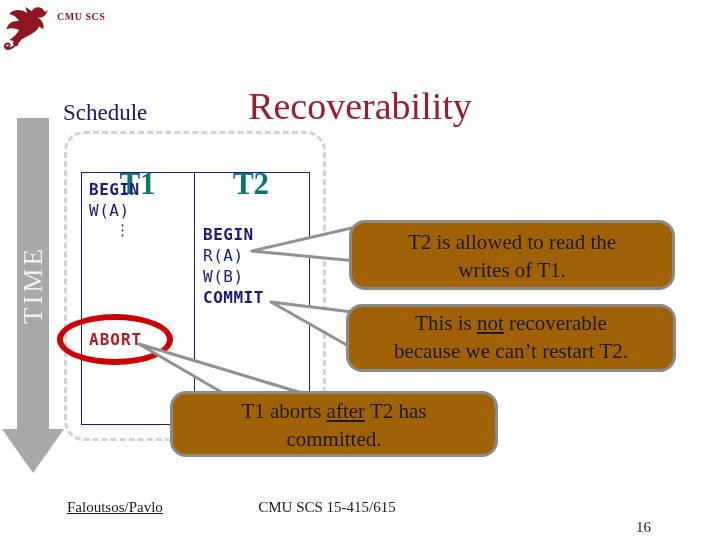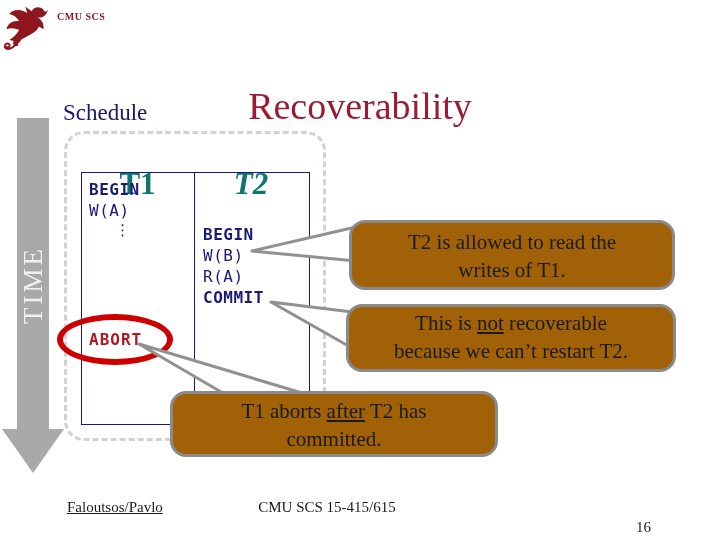--- a/index.html
+++ b/index.html
@@ -16,21 +16,21 @@
   
   .time-arrow{position:absolute;left:0;top:0;width:80px;height:490px;z-index:1;}
   
   .schedule-label{position:absolute;left:63px;top:100px;width:264px;text-align:left;
     font-size:23px;color:#181868;z-index:2;}
   .dashed-box{position:absolute;left:64px;top:131px;width:256px;height:304px;
     border:3px dashed #d2d2d2;border-radius:20px;z-index:1;}
   .col-header{position:absolute;top:142px;text-align:center;font-size:31px;
     font-weight:bold;color:#0f766e;z-index:2;margin-top:24px;}
   .t1-header{left:81px;width:113px;}
-  .t2-header{left:194px;width:114px;font-style:italic;}
+  .t2-header{left:194px;width:114px;}
   .sched-table{position:absolute;left:81px;top:172px;width:227px;height:251px;
     border:1.5px solid #191977;display:flex;z-index:2;background:transparent;}
   .cell{box-sizing:border-box;font-family:"DejaVu Sans Mono", monospace;
     font-size:16px;line-height:21px;color:#191977;letter-spacing:0.5px;}
   .cell-t1{width:113px;border-right:1.5px solid #191977;padding:6px 0 0 7px;}
   .cell-t2{flex:1;padding:51px 0 0 8px;}
   .kw{font-weight:bold;}
   .vdots{margin-left:26px;font-size:15px;line-height:18px;}
   .abort{position:absolute;left:89px;top:330px;font-family:"DejaVu Sans Mono", monospace;
     font-size:16px;font-weight:bold;color:#a81c24;letter-spacing:1px;z-index:4;}
@@ -76,22 +76,22 @@
   <div class="col-header t2-header">T2</div>
 
   <div class="sched-table">
     <div class="cell cell-t1">
       <div class="kw">BEGIN</div>
       <div>W(A)</div>
       <div class="vdots">⋮</div>
     </div>
     <div class="cell cell-t2">
       <div class="kw">BEGIN</div>
+      <div>R(A)</div>
       <div>W(B)</div>
-      <div>R(A)</div>
       <div class="kw">COMMIT</div>
     </div>
   </div>
 
   <div class="abort">ABORT</div>
   <div class="ellipse"></div>
 
   <svg class="pointers" viewBox="0 0 720 540">
     <polygon points="252,251 356,227 356,261" fill="#ffffff" stroke="#919191" stroke-width="3" stroke-linejoin="round"></polygon>
     <polygon points="271,302 352,312 352,348" fill="#ffffff" stroke="#919191" stroke-width="3" stroke-linejoin="round"></polygon>

